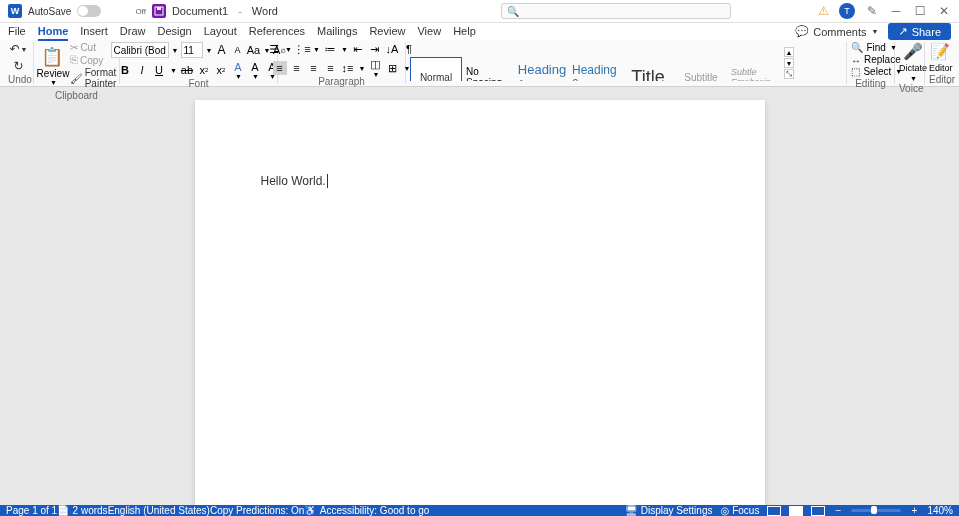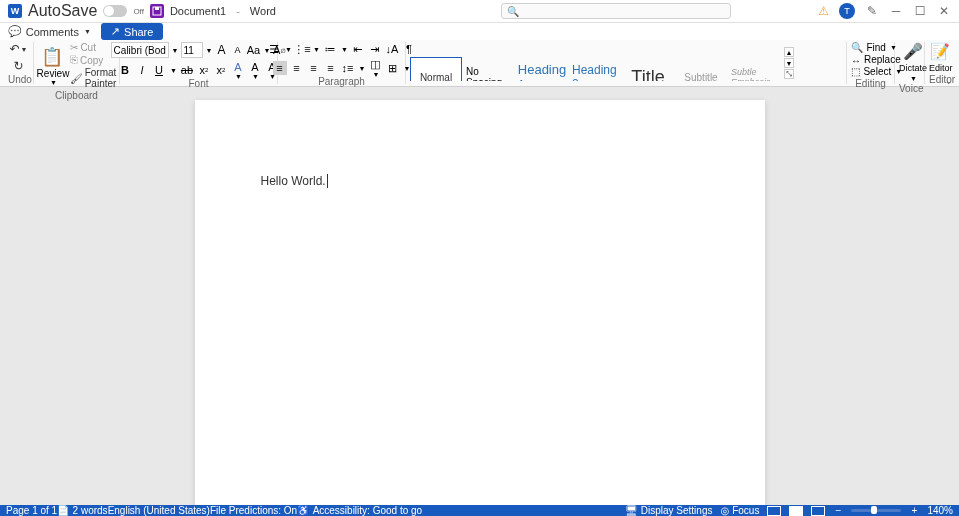--- a/index.html
+++ b/index.html
@@ -2,21 +2,21 @@
 <html><head>
   <meta charset="utf-8">
   <style>
     * { margin: 0; padding: 0; box-sizing: border-box; font-family: 'Segoe UI', Tahoma, sans-serif; }
     body { background: #f3f3f3; width: 959px; height: 516px; overflow: hidden; font-size: 12px; }
     
     
     .title-bar { height: 23px; background: #fff; display: flex; align-items: center; padding: 0 8px; border-bottom: 1px solid #e0e0e0; }
     .title-bar-left { display: flex; align-items: center; gap: 6px; flex: 1; }
     .word-icon { width: 14px; height: 14px; background: #185abd; border-radius: 2px; display: flex; align-items: center; justify-content: center; color: #fff; font-size: 9px; font-weight: bold; }
-    .autosave-label { font-size: 16px; color: #333; }
+    .autosave-label { font-size: 10px; color: #333; }
     .autosave-toggle { width: 24px; height: 12px; background: #ccc; border-radius: 6px; position: relative; display: inline-flex; align-items: center; }
     .autosave-toggle::after { content: ''; width: 10px; height: 10px; background: #fff; border-radius: 50%; position: absolute; left: 1px; }
     .save-icon { width: 14px; height: 14px; background: #7719aa; border-radius: 2px; display: flex; align-items: center; justify-content: center; }
     .doc-name { font-size: 11px; color: #333; }
     .doc-separator { color: #999; font-size: 11px; margin: 0 4px; }
     
     .title-bar-center { flex: 1; display: flex; justify-content: center; }
     .search-box { width: 230px; height: 16px; border: 1px solid #d0d0d0; border-radius: 3px; display: flex; align-items: center; padding: 0 6px; background: #fafafa; }
     .search-box input { border: none; outline: none; font-size: 10px; flex: 1; background: transparent; }
     
@@ -112,21 +112,21 @@
     .dropdown-arrow { font-size: 7px; margin-left: 1px; }
   </style>
 </head>
 <body>
 
 <div class="title-bar">
   <div class="title-bar-left">
     <div class="word-icon">W</div>
     <span class="autosave-label">AutoSave</span>
     <div class="autosave-toggle"></div>
-    <span style="font-size:8px;color:#666;">Off</span>
+    <span style="font-size:8px;color:#666;margin-left:28px;">Off</span>
     <div class="save-icon">
       <svg width="10" height="10" viewBox="0 0 10 10">
           <rect x="1" y="1" width="8" height="8" fill="none" stroke="#fff" stroke-width="1"></rect>
           <rect x="3" y="1" width="4" height="3" fill="#fff"></rect>
         </svg>
     </div>
     <span class="doc-name">Document1</span>
     <span class="doc-separator">-</span>
     <span class="doc-name">Word</span>
   </div>
@@ -139,20 +139,33 @@
     <span class="warning-icon">⚠</span>
     <div class="avatar">T</div>
     <span class="title-btn">✎</span>
     <span class="title-btn">─</span>
     <span class="title-btn">☐</span>
     <span class="title-btn">✕</span>
   </div>
 </div>
 
 <div class="ribbon-tabs-row">
+  <div class="ribbon-tabs">
+    <div class="ribbon-tab">File</div>
+    <div class="ribbon-tab active">Home</div>
+    <div class="ribbon-tab">Insert</div>
+    <div class="ribbon-tab">Draw</div>
+    <div class="ribbon-tab">Design</div>
+    <div class="ribbon-tab">Layout</div>
+    <div class="ribbon-tab">References</div>
+    <div class="ribbon-tab">Mailings</div>
+    <div class="ribbon-tab">Review</div>
+    <div class="ribbon-tab">View</div>
+    <div class="ribbon-tab">Help</div>
+  </div>
   <div class="ribbon-tabs-right">
     <div class="comments-btn">
       <span>💬</span>
       <span>Comments</span>
       <span class="dropdown-arrow">▼</span>
     </div>
     <div class="share-btn">
       <span>↗</span>
       <span>Share</span>
     </div>
@@ -356,21 +369,21 @@
 </div>
 
 <div class="status-bar">
   <div class="status-left">
     <span class="status-item">Page 1 of 1</span>
     <span class="status-item">
         <span>📄</span>
         <span>2 words</span>
       </span>
     <span class="status-item">English (United States)</span>
-    <span class="status-item">File Predictions: On</span>
+    <span class="status-item">Copy Predictions: On</span>
     <span class="status-item">
         <span>♿</span>
         <span>Accessibility: Good to go</span>
       </span>
   </div>
   <div class="status-right">
     <span class="status-item">
         <span>🖥</span>
         <span>Display Settings</span>
       </span>

